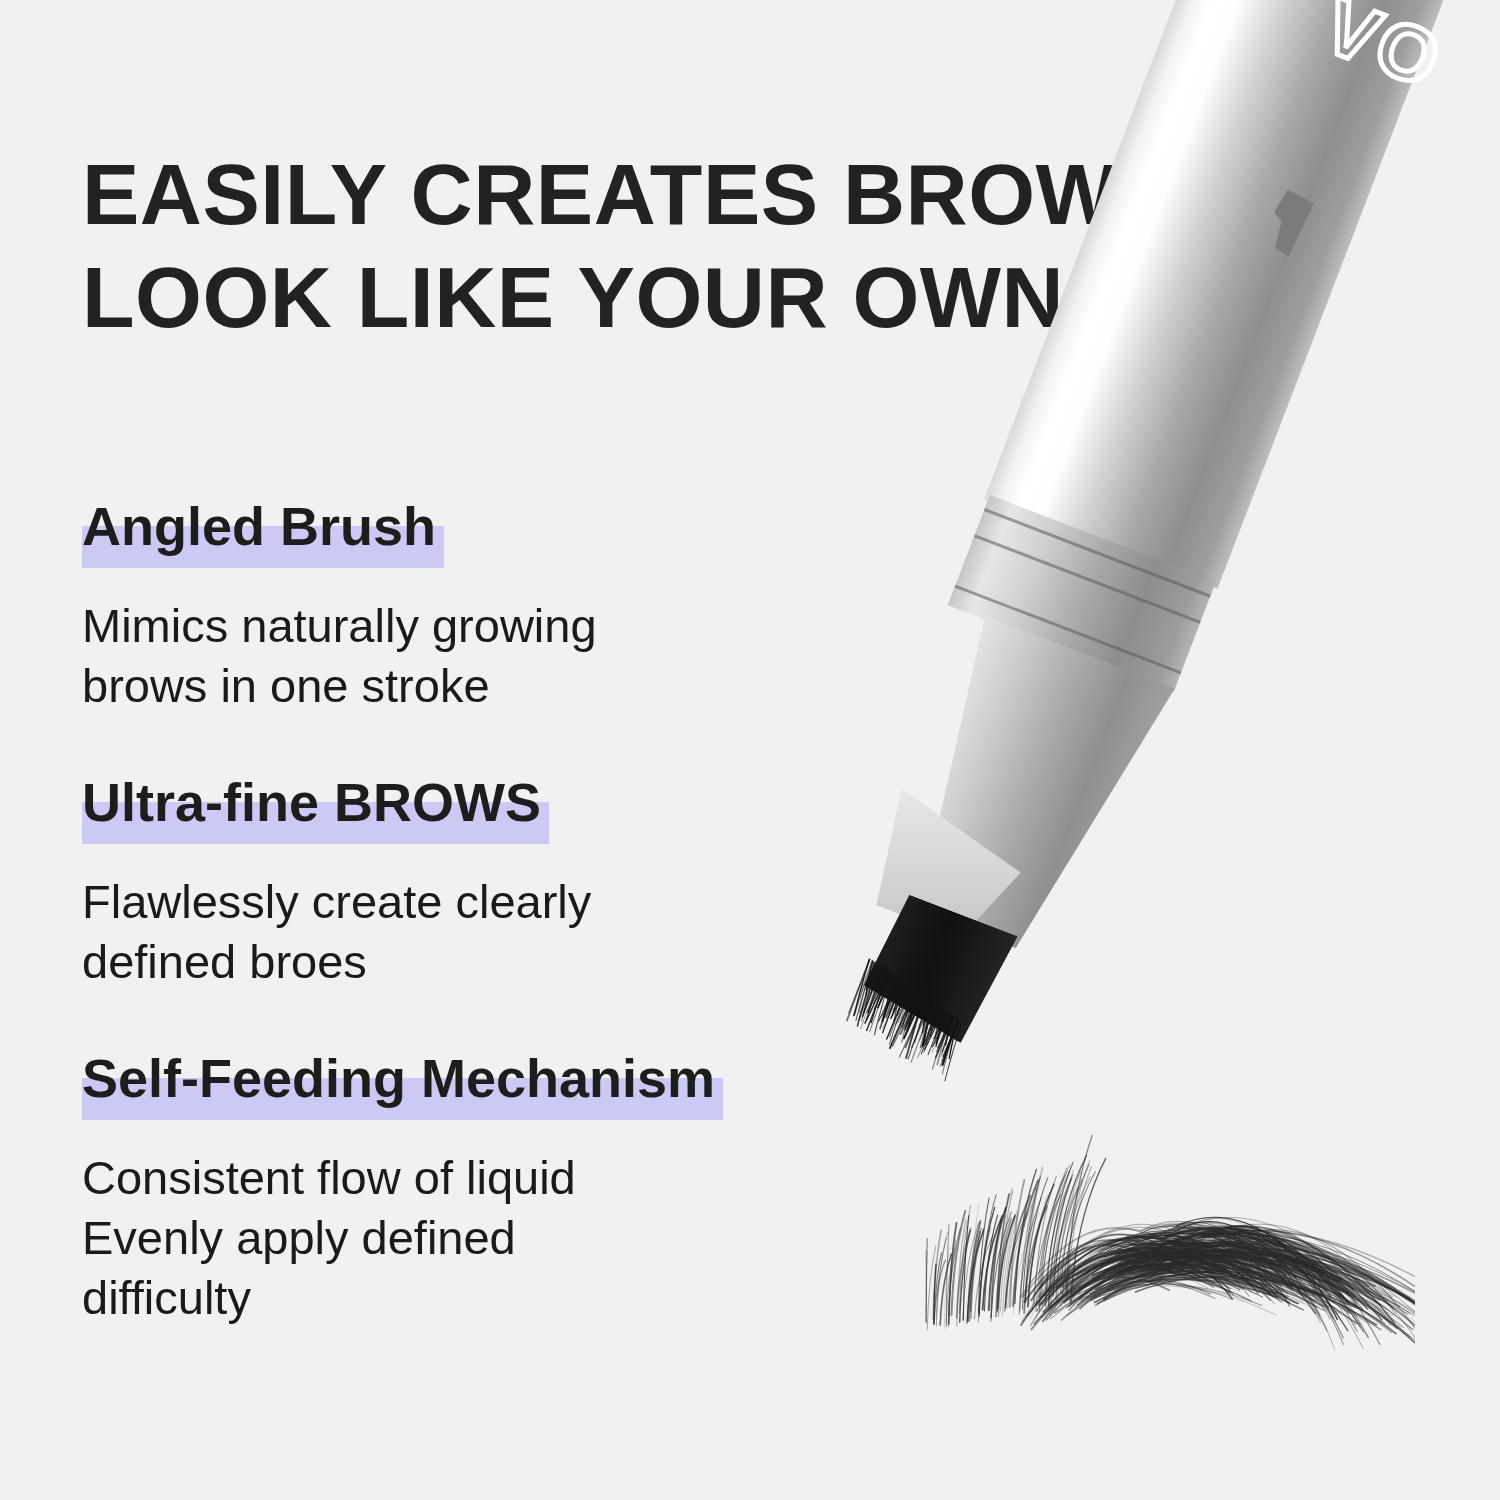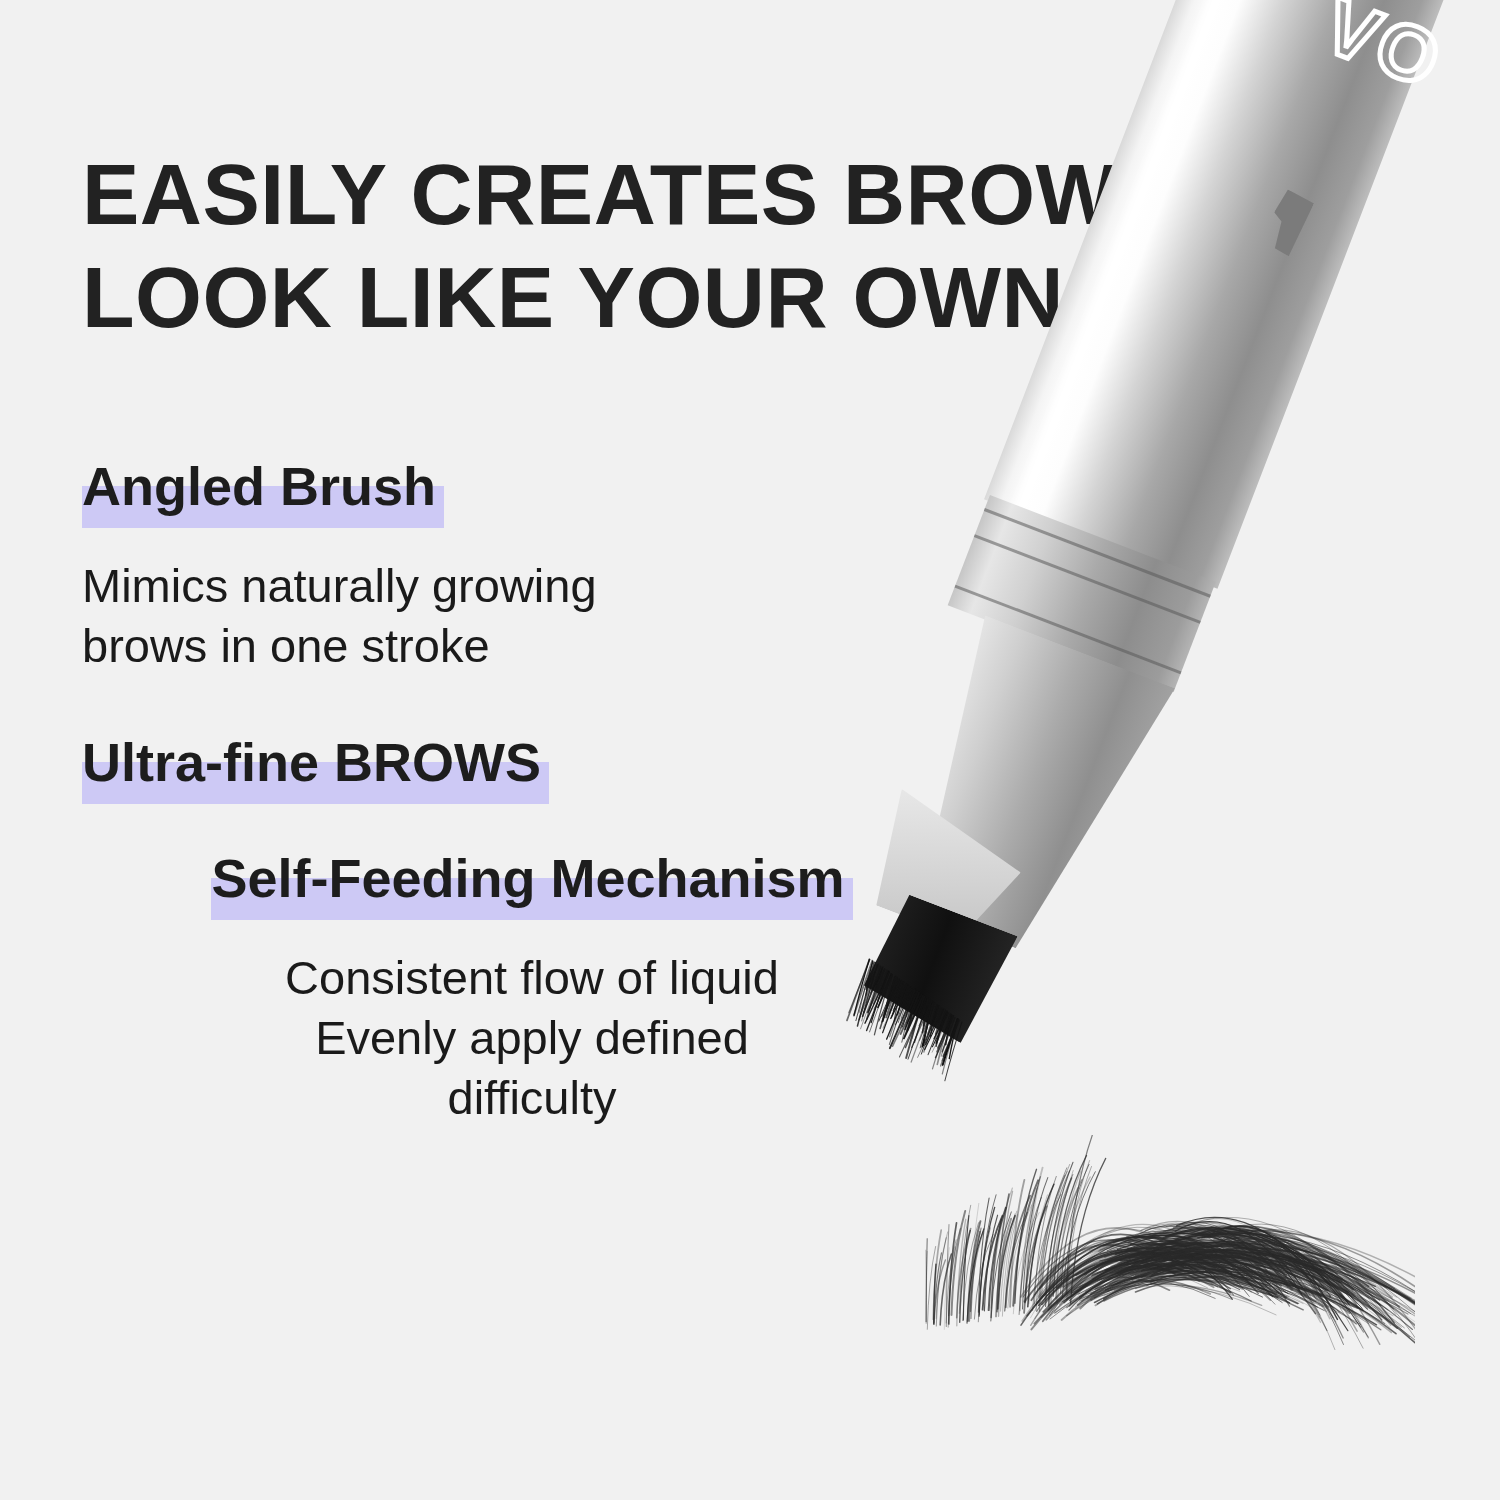--- a/index.html
+++ b/index.html
@@ -29,27 +29,27 @@
     letter-spacing: 0.5px;
     color: #222222;
     text-transform: uppercase;
     white-space: pre-line;
   }
 
   
   .features {
     position: absolute;
     left: 82px;
-    top: 456px;
+    top: 496px;
     width: 900px;
   }
   .feature {
     margin-bottom: 56px;
   }
-  .feature:last-child { margin-bottom: 0; text-align: center; }
+  .feature:last-child { margin-bottom: 0; }
 
   .feature-title-wrap {
     display: block;
     position: relative;
   }
   .feature-title {
     display: inline-block;
     position: relative;
     font-family: "Liberation Sans", sans-serif;
     font-weight: bold;
@@ -251,20 +251,22 @@
         <span class="feature-title">Angled Brush</span>
       </div>
       <div class="feature-desc">Mimics naturally growing
 brows in one stroke</div>
     </div>
 
     <div class="feature">
       <div class="feature-title-wrap">
         <span class="feature-title">Ultra-fine BROWS</span>
       </div>
+      <div class="feature-desc">Flawlessly create clearly
+defined broes</div>
     </div>
 
     <div class="feature">
       <div class="feature-title-wrap">
         <span class="feature-title">Self-Feeding Mechanism</span>
       </div>
       <div class="feature-desc">Consistent flow of liquid
 Evenly apply defined
 difficulty</div>
     </div>

